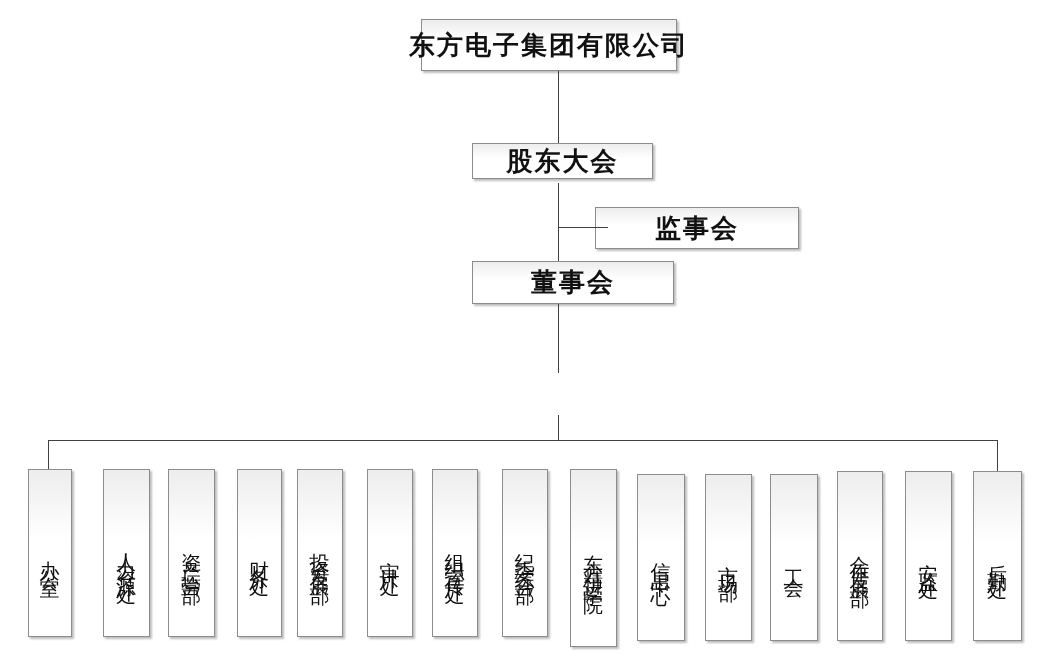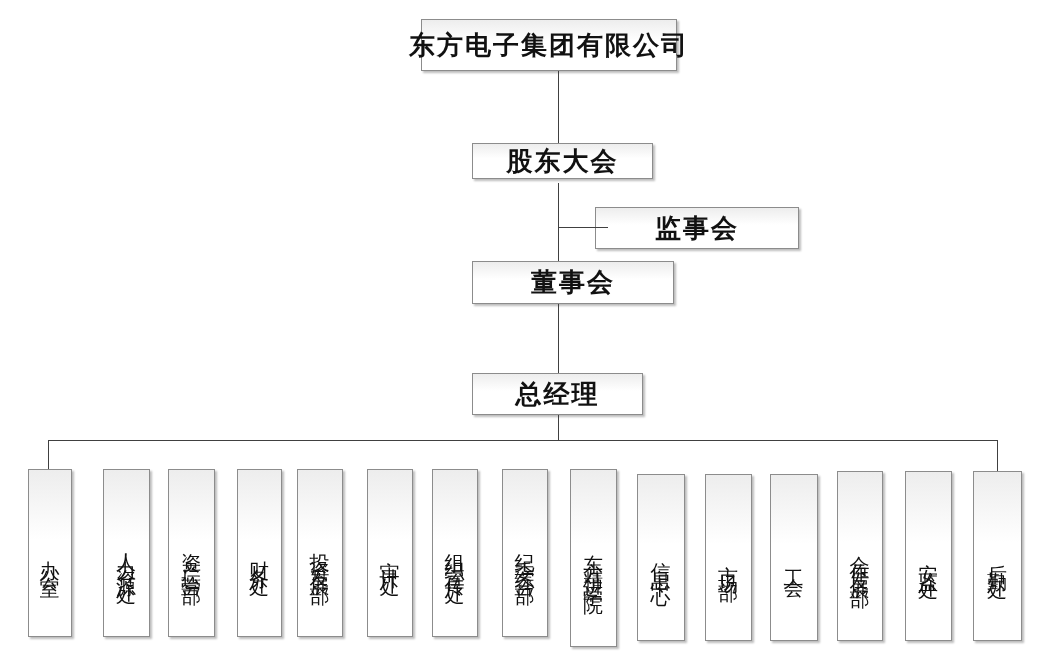--- a/index.html
+++ b/index.html
@@ -54,21 +54,20 @@
 <div class="canvas">
 
   <div class="node hbox" style="left:421px; top:19px;  width:256px; height:52px;">东方电子集团有限公司</div>
 
   <div class="node hbox" style="left:472px; top:143px; width:181px; height:36px;">股东大会</div>
 
   <div class="node hbox" style="left:595px; top:207px; width:204px; height:42px;">监事会</div>
 
   <div class="node hbox" style="left:472px; top:261px; width:202px; height:43px;">董事会</div>
 
-  <div class="node hbox" style="left:472px; top:373px; width:171px; height:42px;">总经理</div>
 
   <div class="vline" style="left:558px; top:71px;  height:72px;"></div>
   <div class="vline" style="left:558px; top:183px; height:78px;"></div>
   <div class="hline" style="left:558px; top:227px; width:50px;"></div>
   <div class="vline" style="left:558px; top:304px; height:69px;"></div>
   <div class="vline" style="left:558px; top:415px; height:25px;"></div>
   <div class="hline" style="left:48px;  top:440px; width:949px;"></div>
   <div class="vline" style="left:48px;  top:440px; height:29px;"></div>
   <div class="vline" style="left:997px; top:440px; height:34px;"></div>
 

